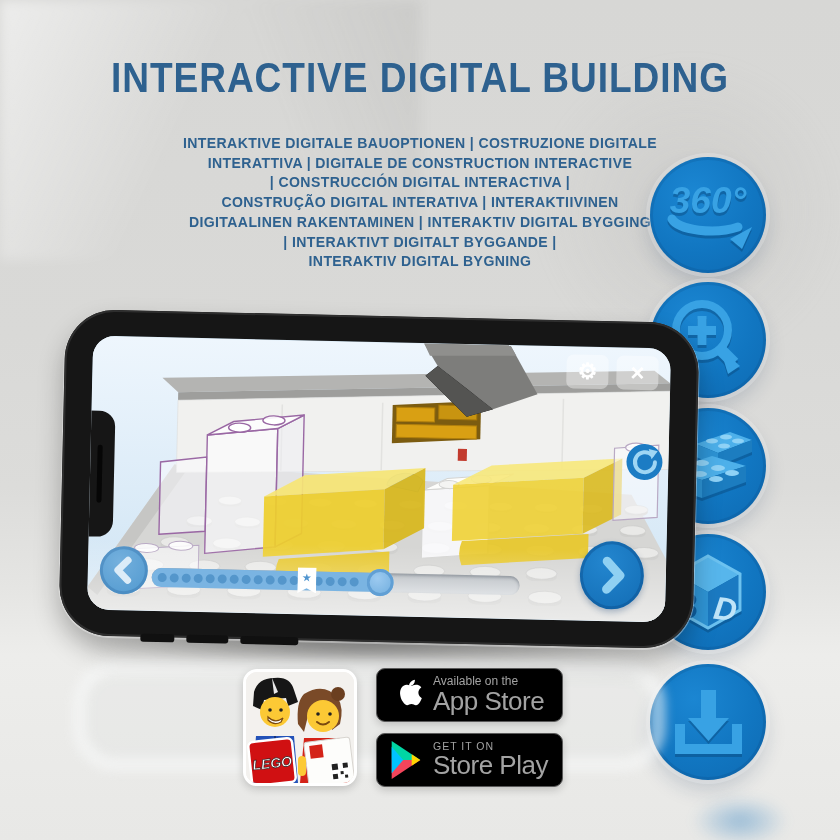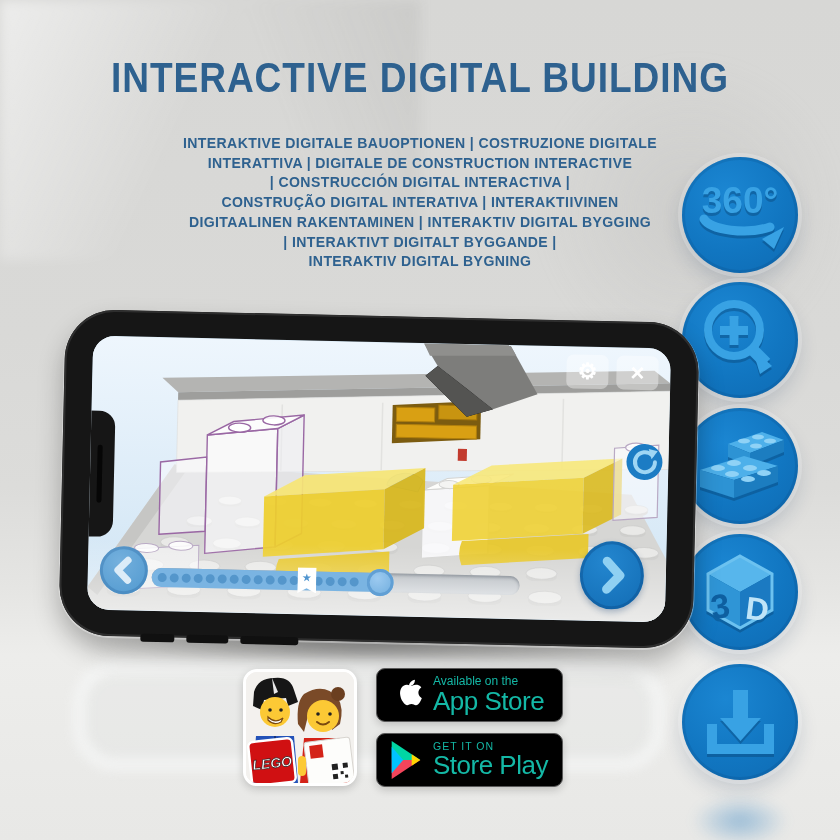--- a/index.html
+++ b/index.html
@@ -16,23 +16,23 @@
 
   
   #title { position:absolute; left:0; top:56px; width:840px; text-align:center;
     font-size:39px; font-weight:bold; letter-spacing:1px; color:#2e618f;
     transform:scale(.95,1.1); }
   #subtitle { position:absolute; left:120px; top:136px; width:600px; text-align:center;
     font-size:14.5px; font-weight:bold; line-height:19px; letter-spacing:.4px; color:#2e618f;
     transform:scale(.97,1.04); }
 
   
-  .circle { position:absolute; left:682px; width:116px; height:116px; border-radius:50%;
+  .circle { position:absolute; left:650px; width:116px; height:116px; border-radius:50%;
     background:radial-gradient(circle at 38% 30%, #1b86d2 0%, #1176c1 55%, #0e6ab2 100%);
-    box-shadow:inset 0 0 0 3px rgba(0,30,70,.10), 0 0 0 4px rgba(255,255,255,.22), 0 10px 20px rgba(20,50,90,.18); }
+    box-shadow:inset 0 0 0 3px rgba(0,30,70,.10), 0 0 0 4px rgba(255,255,255,.22), 0 10px 20px rgba(20,50,90,.18);font-style:italic; }
   .circle svg { position:absolute; left:0; top:0; }
   .ficon { filter:drop-shadow(0 3px 0 rgba(8,64,112,.40)); }
   #circle-reflect { position:absolute; left:692px; top:796px; width:96px; height:50px; border-radius:50%;
     background:radial-gradient(closest-side, rgba(32,120,190,.40), rgba(32,120,190,0)); filter:blur(6px); }
 
   
   #phone-shadow { position:absolute; left:78px; top:616px; width:580px; height:52px; border-radius:50%;
     background:radial-gradient(closest-side, rgba(20,20,20,.38), rgba(0,0,0,0)); filter:blur(8px); }
   #phone-reflection { position:absolute; left:72px; top:660px; width:594px; height:112px; border-radius:44px;
     border:15px solid rgba(255,255,255,.55); background:rgba(220,222,222,.25); filter:blur(5px); opacity:.8; }
@@ -78,21 +78,21 @@
     display:flex; justify-content:center; color:#4f94cf; font-size:11px; padding-top:4px; }
 
   
   #lego-app-icon { position:absolute; left:243px; top:669px; width:114px; height:117px; border-radius:14px;
     background:#f1efec; border:3px solid #ffffff; overflow:hidden; box-shadow:0 3px 8px rgba(0,0,0,.18); }
   .store-badge { position:absolute; left:376px; width:187px; height:54px; background:#000;
     border-radius:9px; border:1px solid #5a5a5a; display:flex; align-items:center; padding:0 12px; gap:10px;
     box-shadow:0 3px 8px rgba(0,0,0,.18); }
   #appstore-badge { top:668px; }
   #googleplay-badge { top:733px; }
-  .badge-text { color:#14b8a6; line-height:1.05; white-space:nowrap; }
+  .badge-text { color:#a3a3a3; line-height:1.05; white-space:nowrap; }
   .badge-small { font-size:12px; }
   #googleplay-badge .badge-small { font-size:10.5px; letter-spacing:1px; }
   .badge-big { font-size:26px; letter-spacing:-.5px; }
 </style>
 </head>
 <body>
 
 <div id="canvas">
   <div class="crease" id="crease1"></div>
   <div class="crease" id="crease2"></div>

